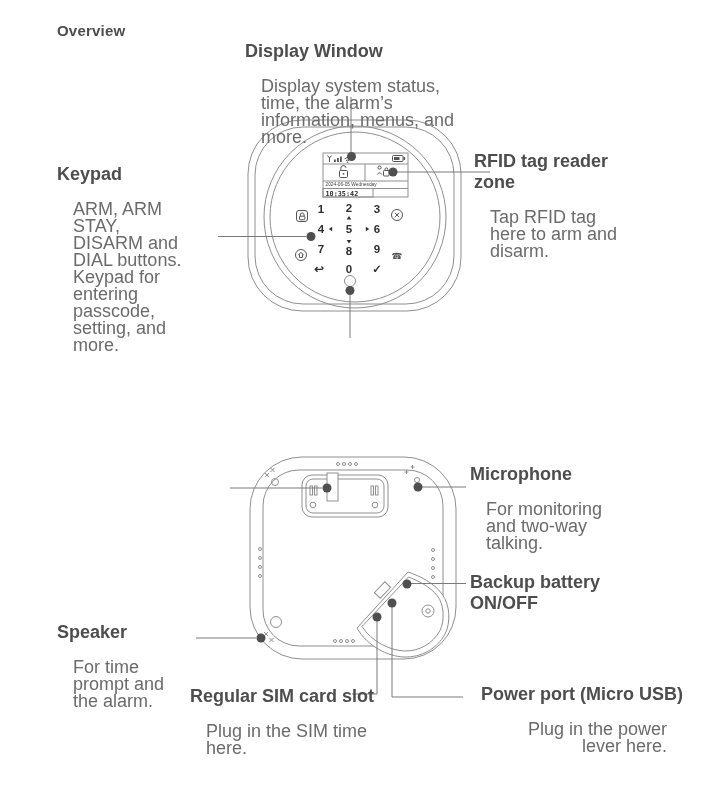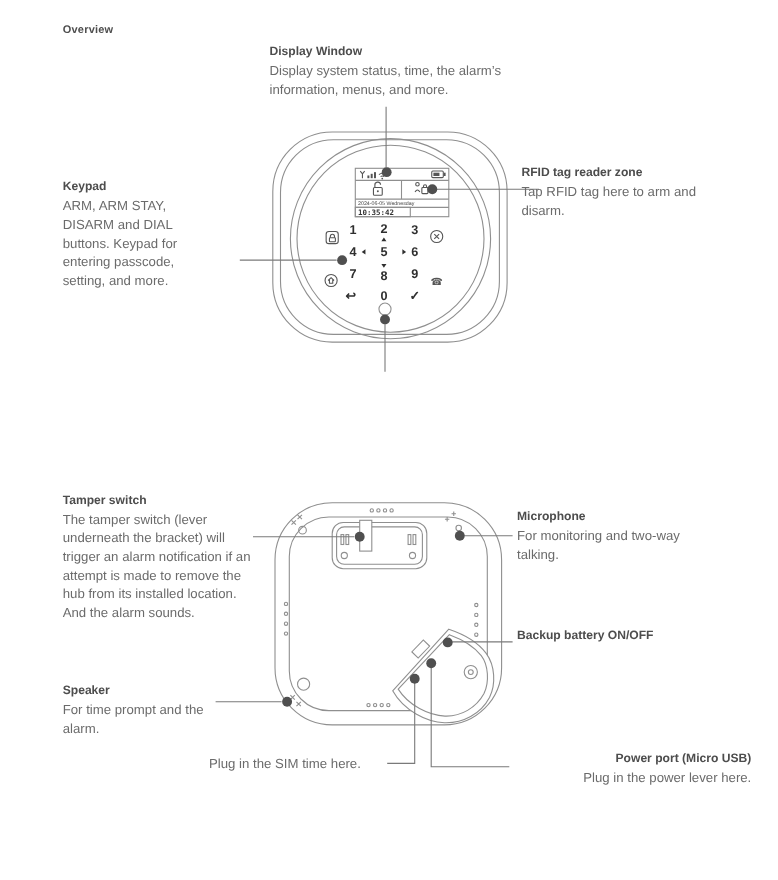--- a/index.html
+++ b/index.html
@@ -1,22 +1,22 @@
 <!DOCTYPE html>
 <html style="--heading-color: #4d4d4d; --body-color: #6b6b6b; --line-color: #8f8f8f; --leader-color: #7a7a7a; --dot-color: #4f4f4f; --key-color: #2f2f2f;"><head>
 <meta charset="utf-8">
 <style>
   html,body{margin:0;padding:0;background:#fff;}
   .page{position:relative;width:707px;height:800px;background:#fff;
         font-family:"Liberation Sans",sans-serif;overflow:hidden;}
-  .page-title{position:absolute;left:57px;top:22px;font-size:10px;font-weight:bold;
+  .page-title{position:absolute;left:57px;top:22px;font-size:15px;font-weight:bold;
         color:var(--heading-color);letter-spacing:.2px;}
   .lbl{position:absolute;}
-  .lbl h3{margin:0 0 3px 0;font-size:11px;font-weight:bold;color:var(--heading-color);}
-  .lbl p{margin:0;font-size:12px;line-height:17px;color:var(--body-color);}
+  .lbl h3{margin:0 0 3px 0;font-size:18px;font-weight:bold;color:var(--heading-color);}
+  .lbl p{margin:16px;font-size:18px;line-height:17px;color:var(--body-color);}
   svg.art{position:absolute;left:0;top:0;}
   .ln{stroke:var(--line-color);fill:none;stroke-width:1;}
   .lnw{stroke:var(--line-color);fill:#fff;stroke-width:1;}
   .ld{stroke:var(--leader-color);fill:none;stroke-width:1;}
   .dot{fill:var(--dot-color);stroke:none;}
   .ink{stroke:#555;fill:none;stroke-width:1;}
   .inkf{fill:#555;stroke:none;}
   .key{font-family:"Liberation Sans",sans-serif;font-size:11.5px;font-weight:bold;
        fill:var(--key-color);text-anchor:middle;}
   .tri{fill:var(--key-color);stroke:none;}
@@ -208,40 +208,37 @@
     <h3>Keypad</h3>
     <p>ARM, ARM STAY, DISARM and DIAL buttons. Keypad for entering passcode, setting, and more.</p>
   </div>
 
   <div class="lbl" style="left:474px;top:151px;width:162px;">
     <h3>RFID tag reader zone</h3>
     <p>Tap RFID tag here to arm and disarm.</p>
   </div>
 
 
-  <div class="lbl" style="left:57px;top:449px;width:178px;">
-    <h3>Tamper switch</h3>
-    <p>The tamper switch (lever underneath the bracket) will trigger an alarm notification if an attempt is made to remove the hub from its installed location. And the alarm sounds.</p>
-  </div>
 
   <div class="lbl" style="left:470px;top:464px;width:150px;">
     <h3>Microphone</h3>
     <p>For monitoring and two-way talking.</p>
   </div>
 
   <div class="lbl" style="left:470px;top:572px;width:178px;">
     <h3>Backup battery ON/OFF</h3>
   </div>
 
   <div class="lbl" style="left:57px;top:622px;width:140px;">
     <h3>Speaker</h3>
     <p>For time prompt and the alarm.</p>
   </div>
 
   <div class="lbl" style="left:190px;top:686px;width:200px;">
+    <h3>Regular SIM card slot</h3>
     <p>Plug in the SIM time here.</p>
   </div>
 
   <div class="lbl" style="left:468px;top:684px;width:215px;text-align:right;">
     <h3>Power port (Micro USB)</h3>
     <p>Plug in the power lever here.</p>
   </div>
 
 </div>
 

